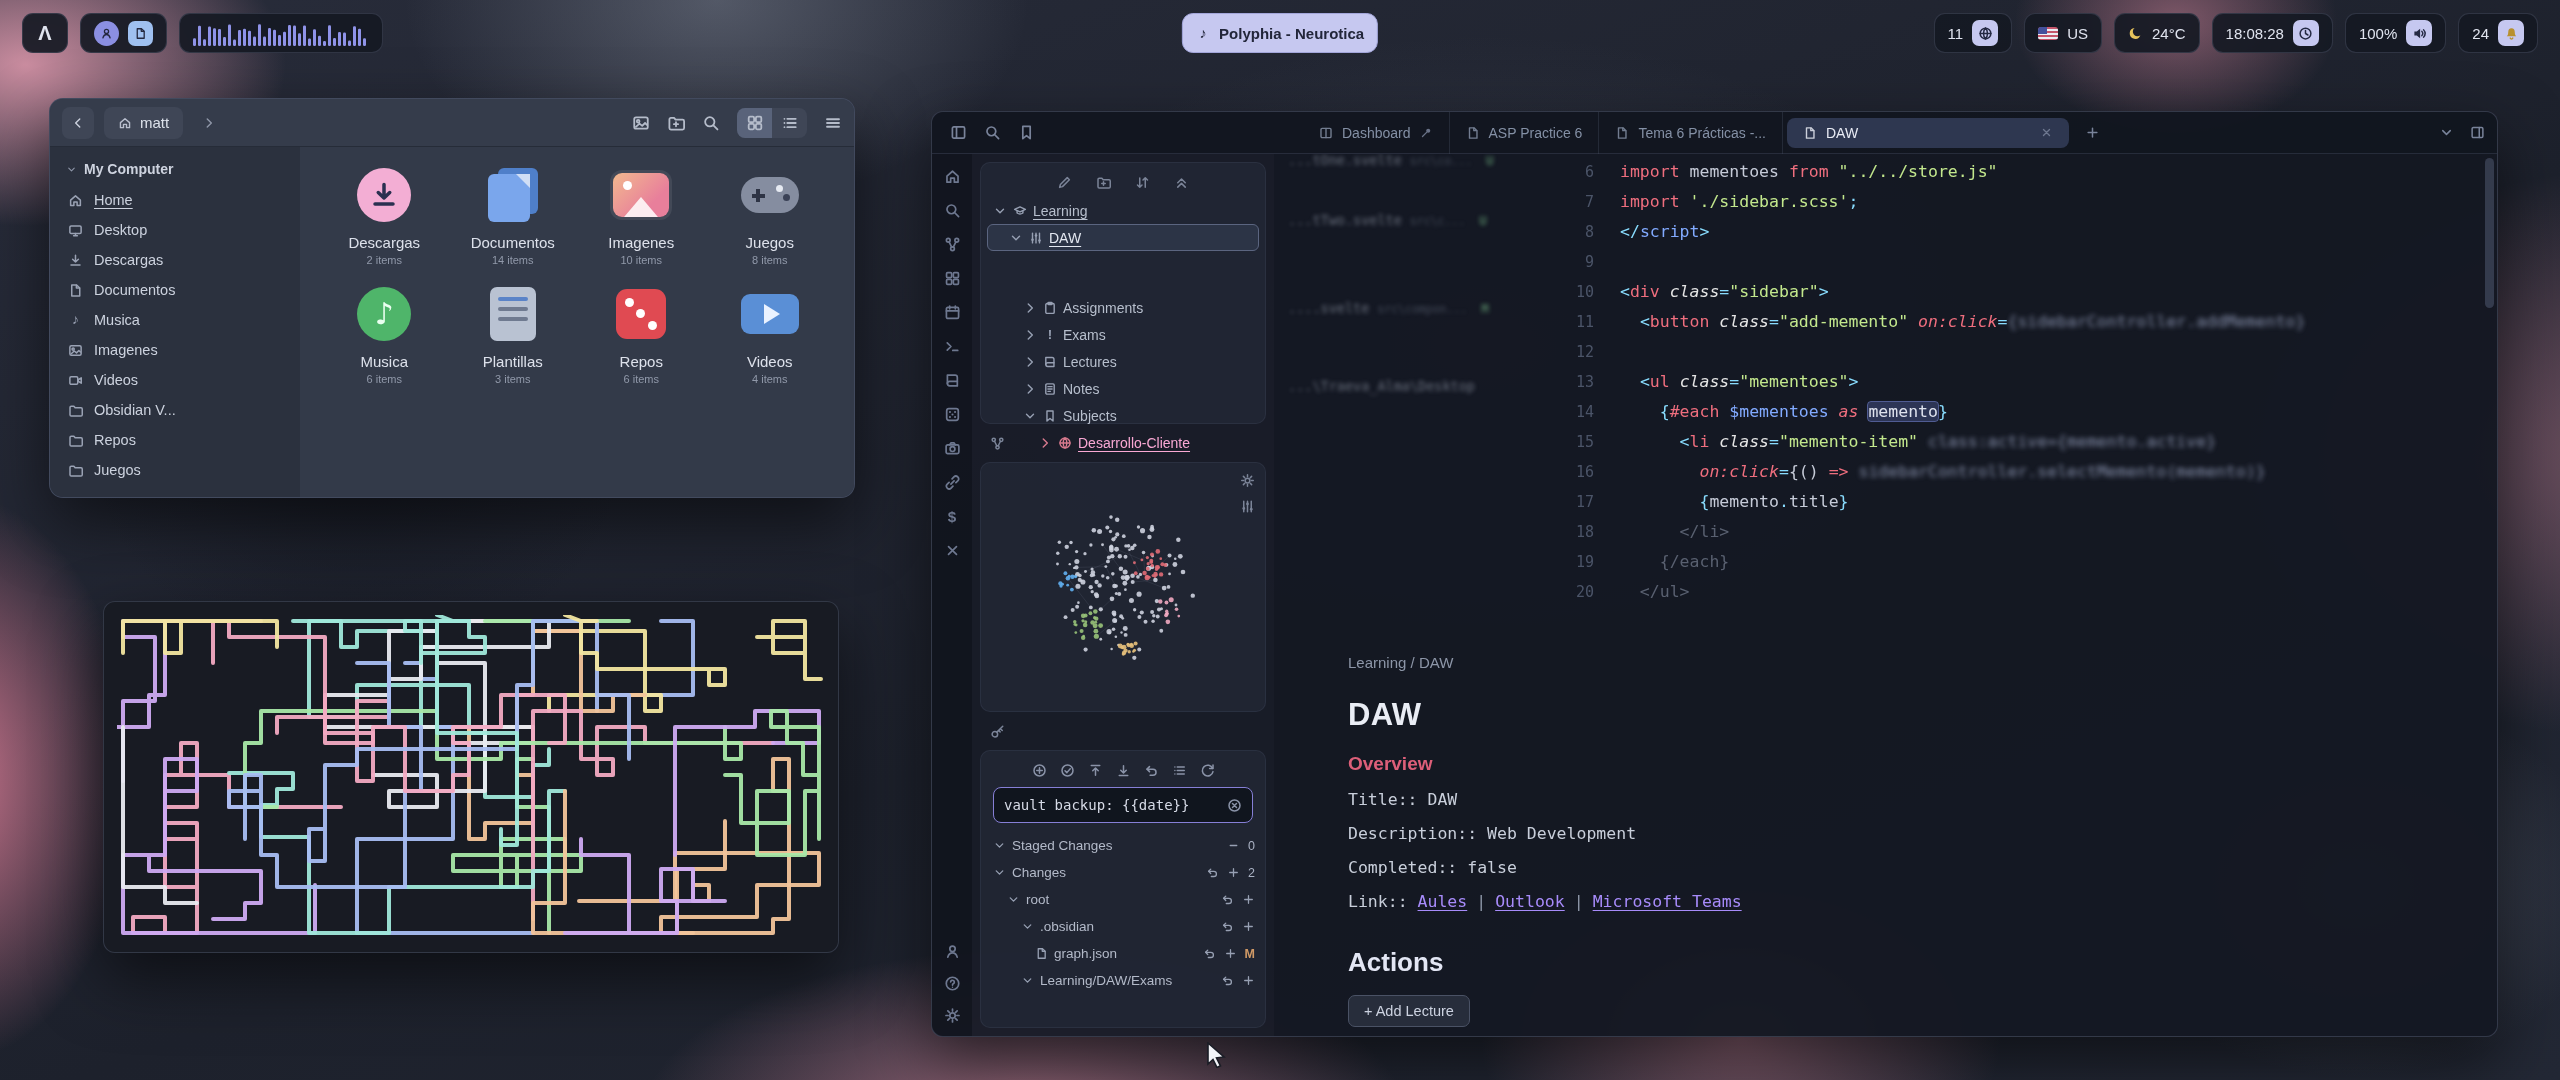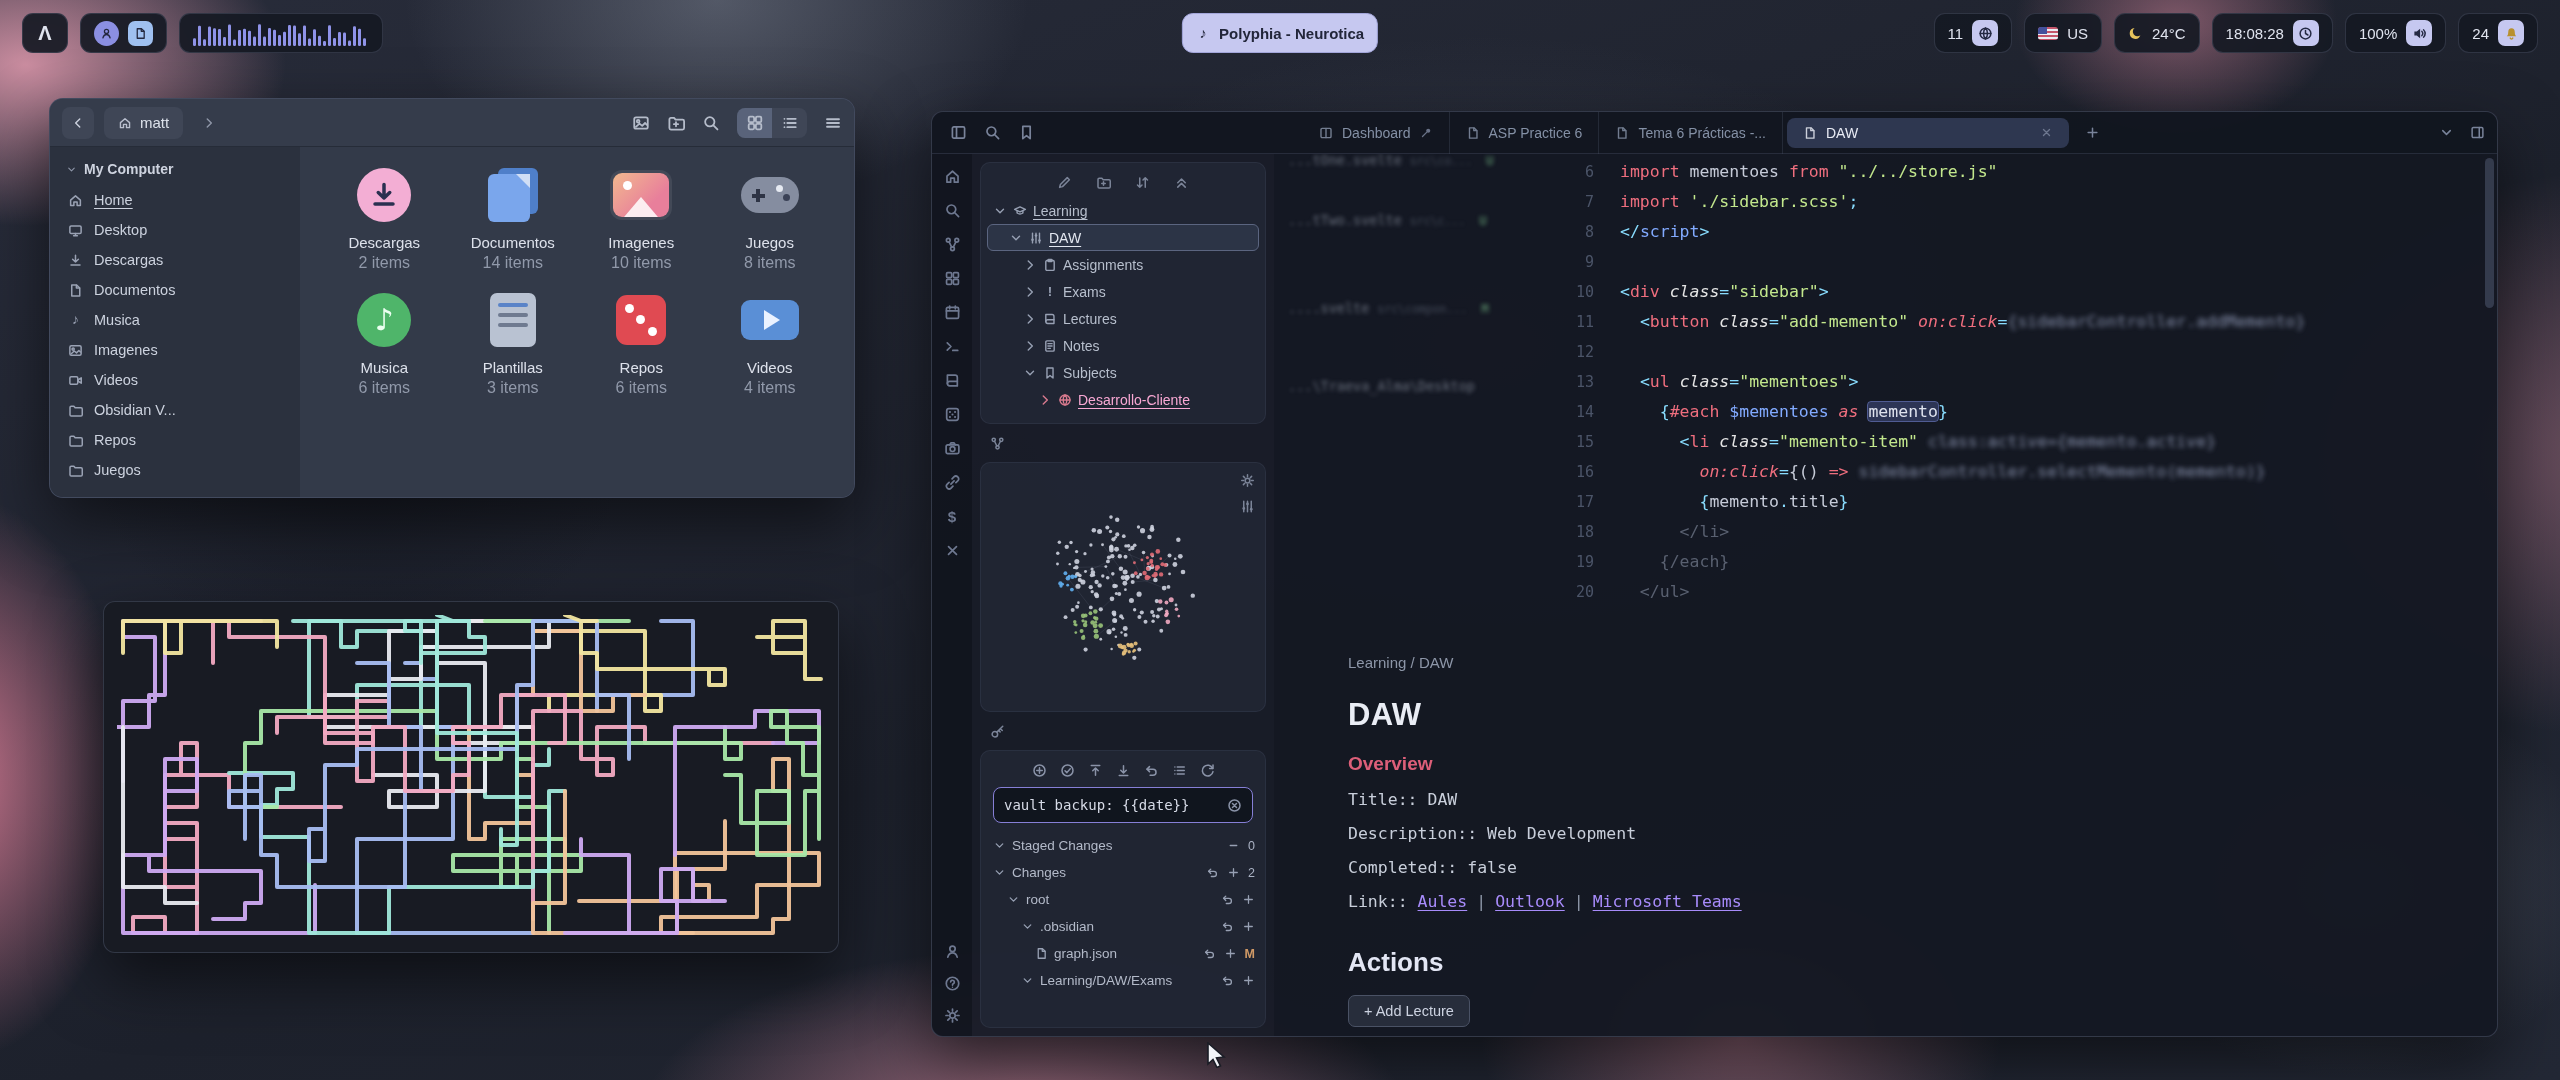--- a/index.html
+++ b/index.html
@@ -60,21 +60,21 @@
 .fm-side-title{display:flex;gap:7px;align-items:center;color:#ced3df;font-size:14px;font-weight:bold;padding:6px 16px 8px}
 .fm-side-title .ic{width:11px;height:11px;color:#8e96a8}
 #fm-side-list{list-style:none}
 .fm-item{display:flex;gap:11px;align-items:center;height:30px;padding:0 18px;color:#ccd2de;font-size:14.5px}
 .fm-item .ic{width:15px;height:15px;color:#9aa2b4}
 .fm-item.current .label{text-decoration:underline;text-underline-offset:3px}
 .fm-grid{flex:1;display:grid;grid-template-columns:repeat(4,1fr);align-content:start;row-gap:16px;padding:16px 20px;background:#333a49;border-radius:0 0 13px 0}
 .gi{display:flex;flex-direction:column;align-items:center}
 .gi-icon{width:64px;height:64px;display:flex;align-items:center;justify-content:center;margin-bottom:7px}
 .gi-name{font-size:15px;color:#dde1eb}
-.gi-count{font-size:16px;color:#9199aa;margin-top:3px}
+.gi-count{font-size:11px;color:#9199aa;margin-top:3px}
 .cir{width:54px;height:54px;border-radius:50%;display:flex;align-items:center;justify-content:center}
 .pinkbg{background:#f3aed4}.greenbg{background:#4fb56a}
 .gsvg{width:30px;height:30px}
 .notetxt{color:#eafff0;font-size:30px;line-height:1;font-family:"DejaVu Sans",sans-serif}
 .dstack{position:relative;width:50px;height:54px}
 .d1{position:absolute;right:0;top:0;width:40px;height:46px;background:#4f7fc9;border-radius:6px}
 .d2{position:absolute;left:0;bottom:0;width:42px;height:48px;background:#7aa6ec;border-radius:6px}
 .dfold{position:absolute;left:28px;top:6px;width:0;height:0;border-top:14px solid #d0def5;border-left:14px solid transparent}
 .imgic{position:relative;width:56px;height:44px;border-radius:9px;background:linear-gradient(135deg,#f2b98e 0%,#e87f9b 70%);overflow:hidden;box-shadow:0 0 0 3px rgba(255,255,255,.08)}
 .sun{position:absolute;left:10px;top:8px;width:9px;height:9px;border-radius:50%;background:#fff}
@@ -841,21 +841,21 @@
                 <span class="ic">
                   <svg viewBox="0 0 12 12">
                     <path d="M3 1.8v8.4M6 1.8v8.4M9 1.8v8.4"></path>
                     <circle cx="3" cy="7.5" r="1.1" fill="currentColor" stroke="none"></circle>
                     <circle cx="6" cy="3.9" r="1.1" fill="currentColor" stroke="none"></circle>
                     <circle cx="9" cy="8.1" r="1.1" fill="currentColor" stroke="none"></circle>
                   </svg>
                 </span>
                 <span class="label">DAW</span>
               </div>
-              <div class="tr" style="padding-left: 36px;">
+              <div class="tr" style="padding-left: 36px; margin-top: 43px;">
                 <span class="chev ic">
                   <svg viewBox="0 0 12 12">
                     <path d="M4.5 2.5 8 6l-3.5 3.5"></path>
                   </svg>
                 </span>
                 <span class="ic">
                   <svg viewBox="0 0 12 12">
                     <rect x="2.4" y="2.2" width="7.2" height="8.4" rx="1"></rect>
                     <rect x="4.3" y="1.2" width="3.4" height="1.9" rx=".5"></rect>
                   </svg>

